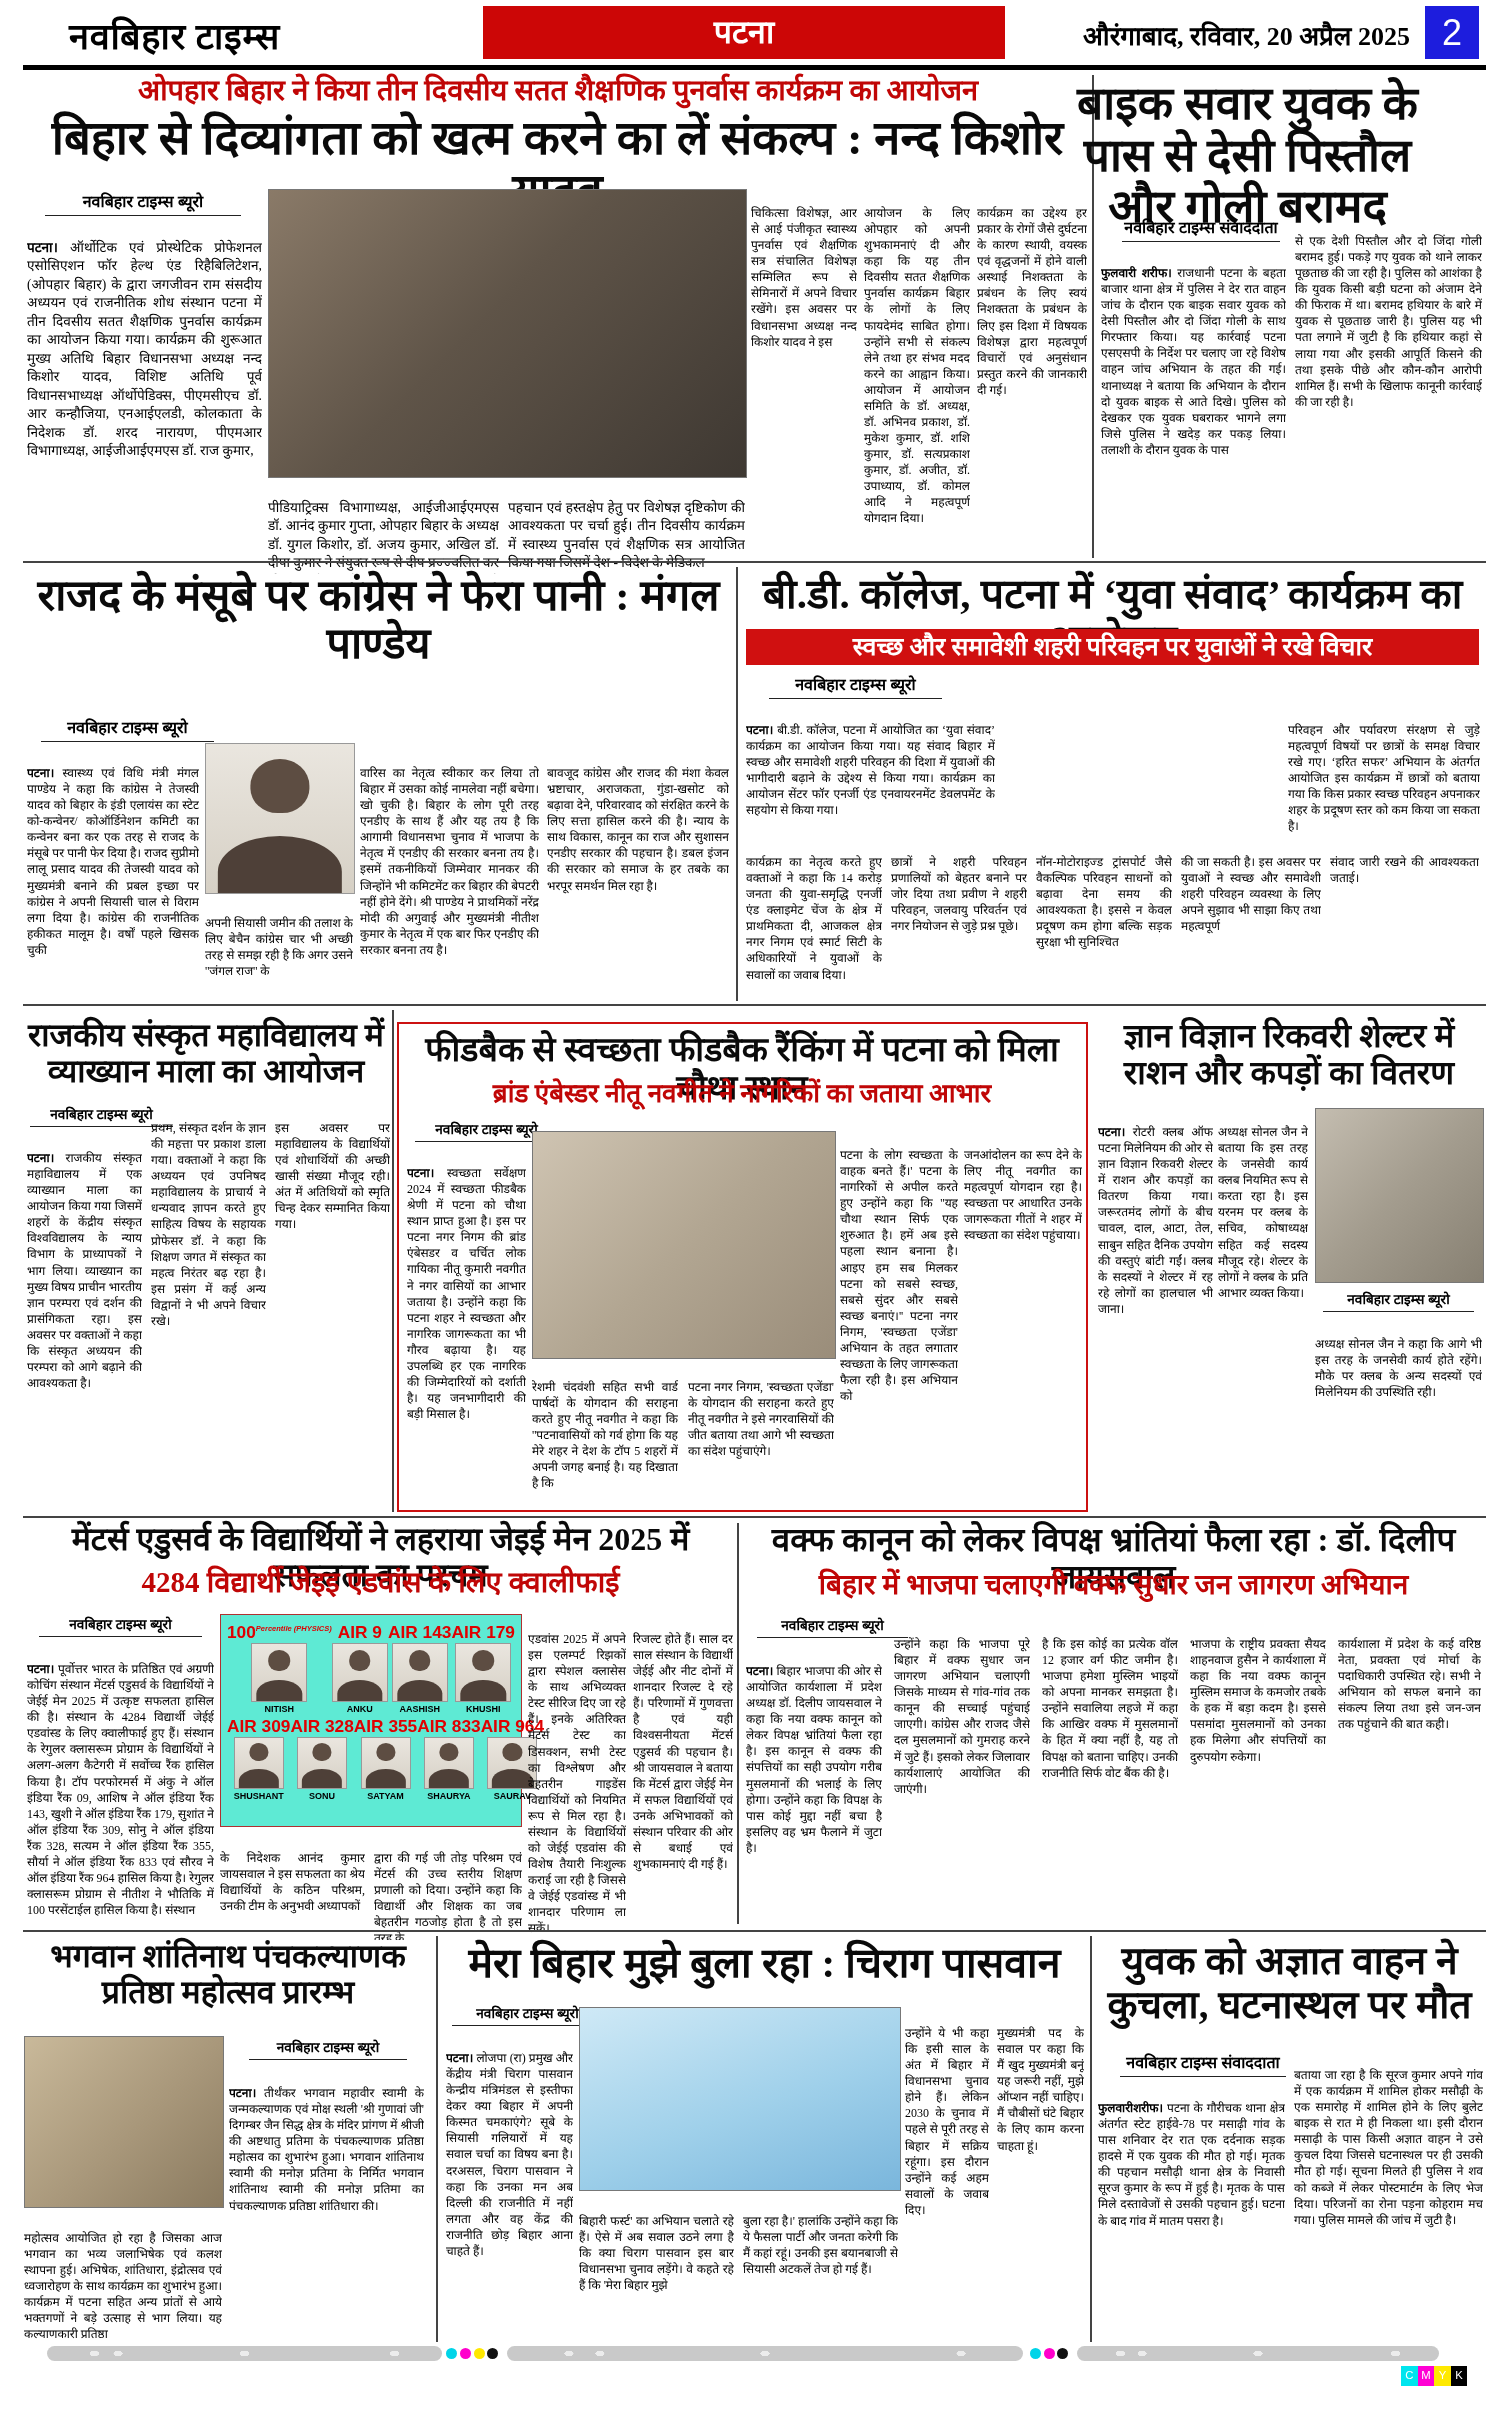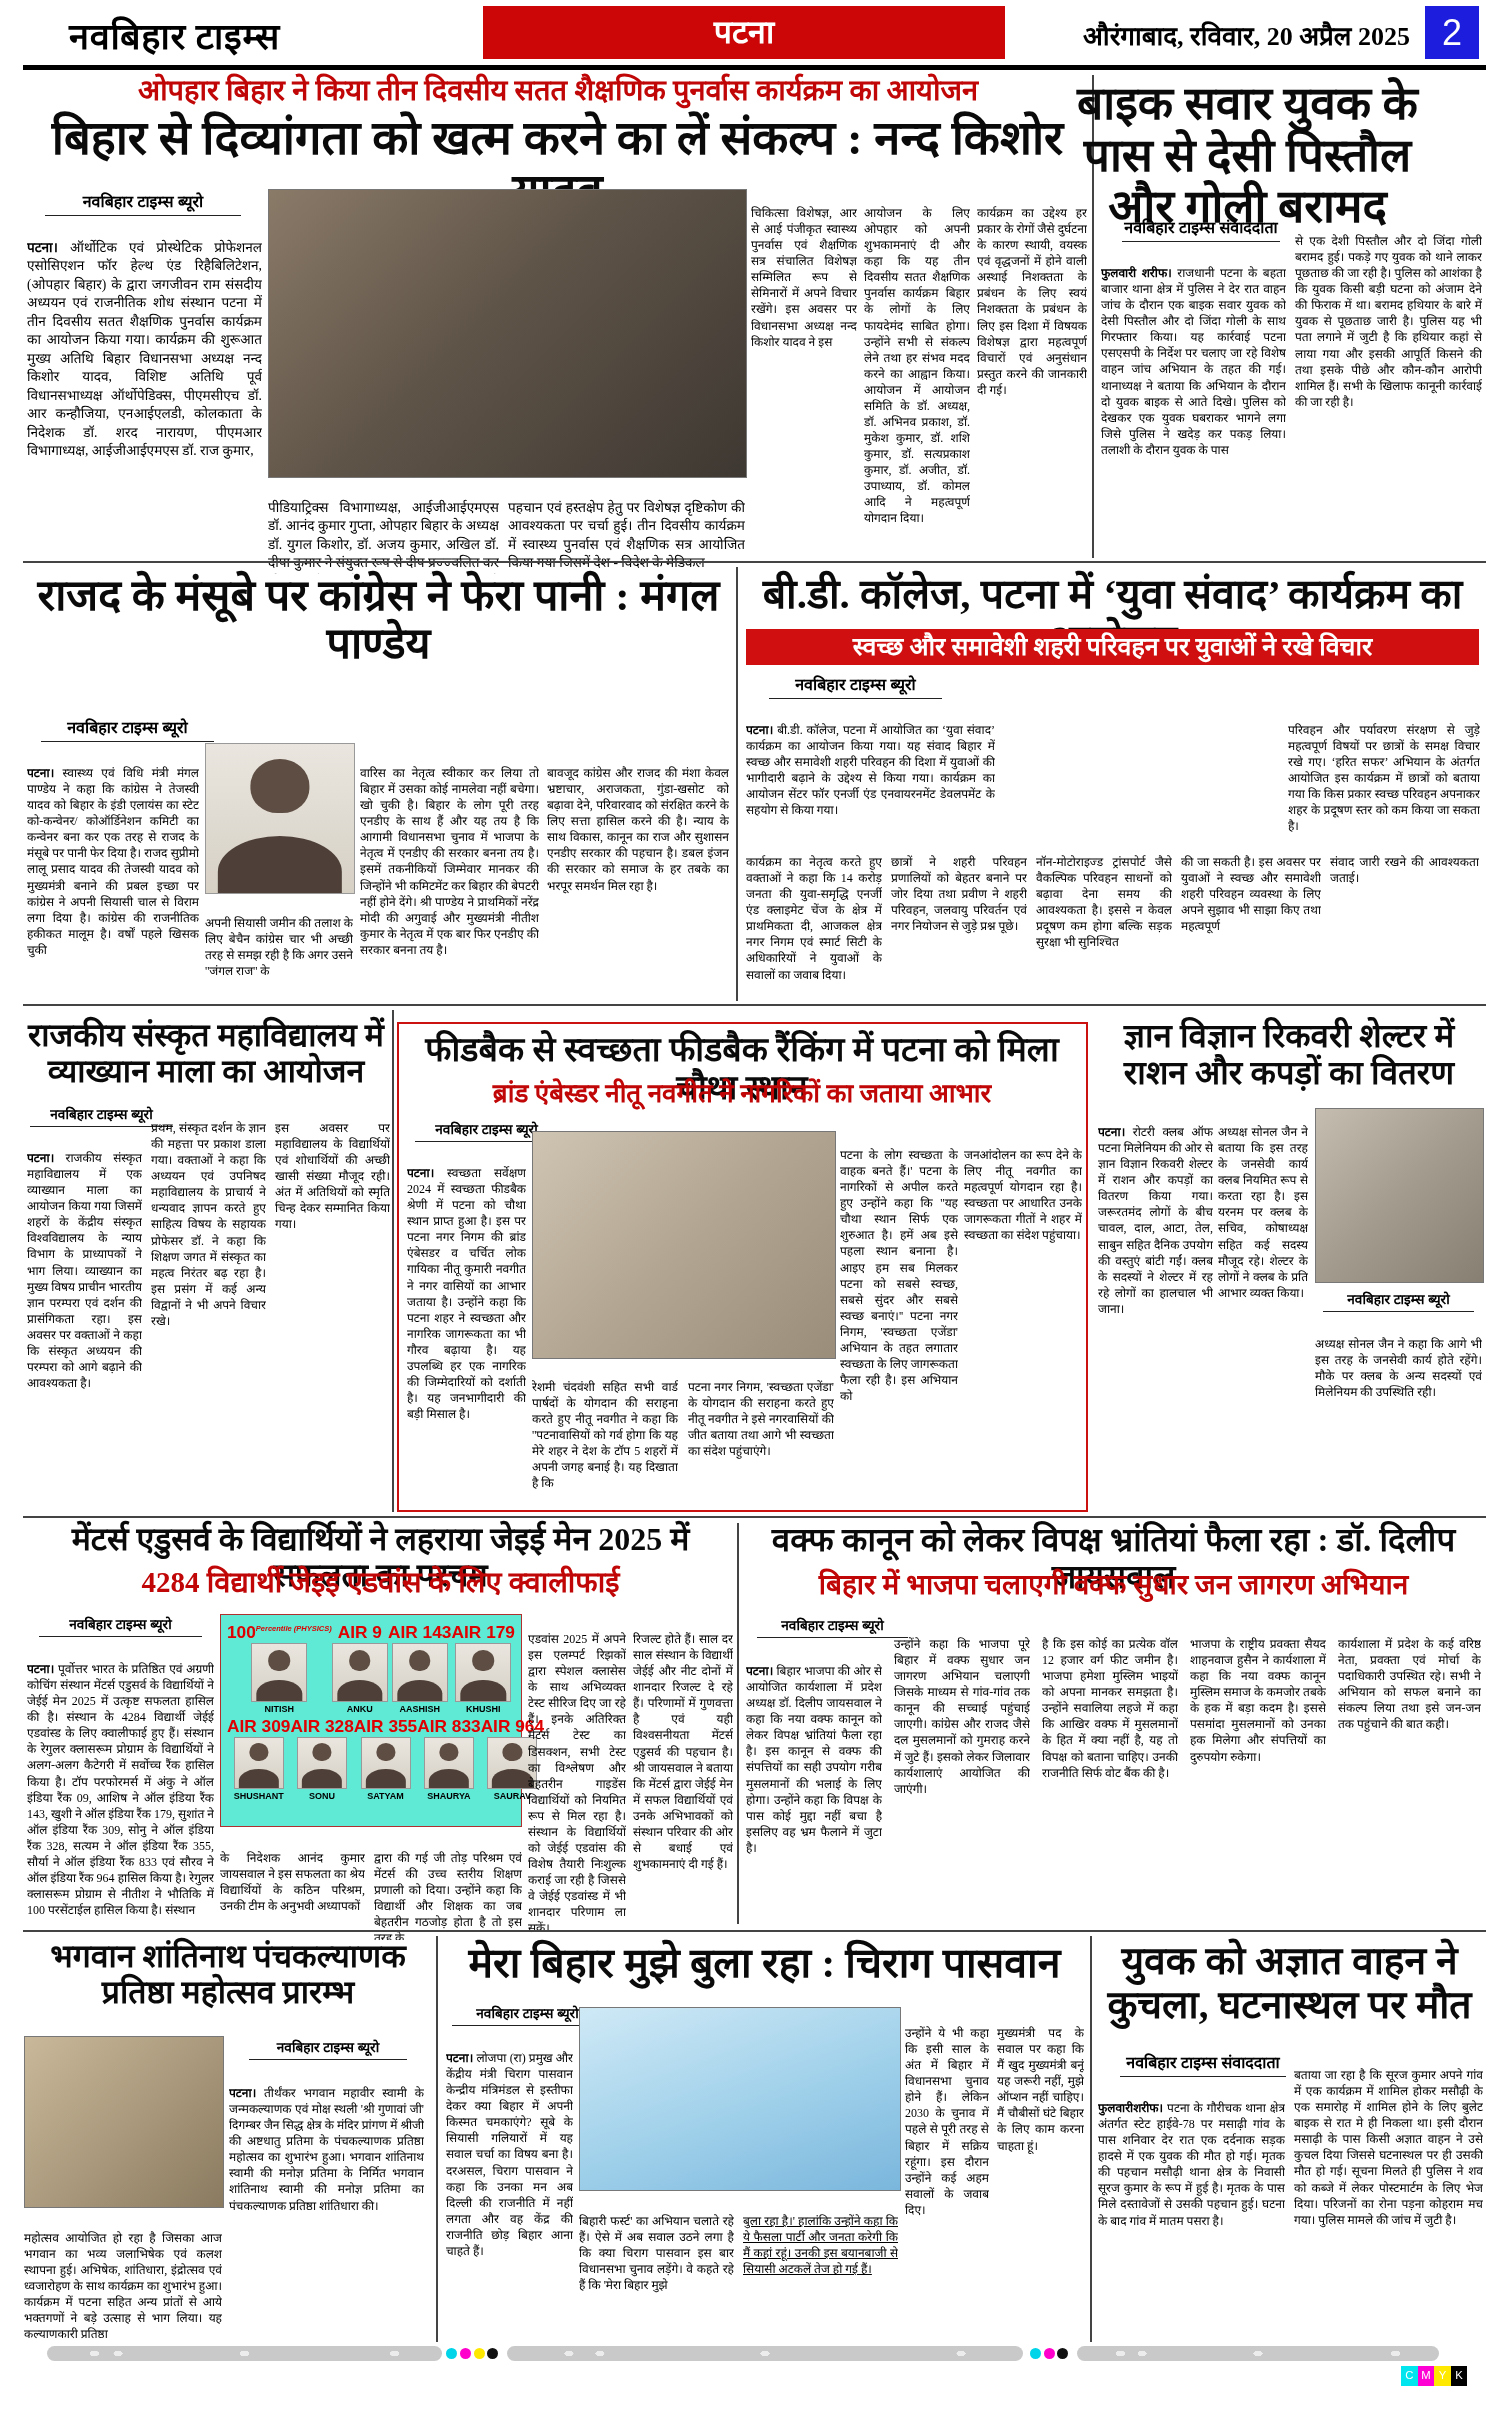--- a/index.html
+++ b/index.html
@@ -242,21 +242,21 @@
   <div class="col small" style="left:24px;top:2214px;width:198px;height:125px;">महोत्सव आयोजित हो रहा है जिसका आज भगवान का भव्य जलाभिषेक एवं कलश स्थापना हुई। अभिषेक, शांतिधारा, इंद्रोत्सव एवं ध्वजारोहण के साथ कार्यक्रम का शुभारंभ हुआ। कार्यक्रम में पटना सहित अन्य प्रांतों से आये भक्तगणों ने बड़े उत्साह से भाग लिया। यह कल्याणकारी प्रतिष्ठा</div>
 
   <div class="vrule" style="left:436px;top:1936px;height:406px;"></div>
   <div class="headline" style="left:445px;top:1941px;width:639px;font-size:41px;">मेरा बिहार मुझे बुला रहा : चिराग पासवान</div>
   <div class="byline" style="left:452px;top:2003px;width:151px;font-size:13.6px;">नवबिहार टाइम्स ब्यूरो</div>
   <div class="col small" style="left:446px;top:2034px;width:127px;height:305px;">
     <b>पटना।</b> <span>लोजपा (रा) प्रमुख और केंद्रीय मंत्री चिराग पासवान केन्द्रीय मंत्रिमंडल से इस्तीफा देकर क्या बिहार में अपनी किस्मत चमकाएंगे? सूबे के सियासी गलियारों में यह सवाल चर्चा का विषय बना है। दरअसल, चिराग पासवान ने कहा कि उनका मन अब दिल्ली की राजनीति में नहीं लगता और वह केंद्र की राजनीति छोड़ बिहार आना चाहते हैं।</span>
   </div>
   <div class="photo photo-chirag" style="left:579px;top:2007px;width:320px;height:182px;"></div>
   <div class="col small" style="left:579px;top:2197px;width:155px;height:142px;">बिहारी फर्स्ट' का अभियान चलाते रहे हैं। ऐसे में अब सवाल उठने लगा है कि क्या चिराग पासवान इस बार विधानसभा चुनाव लड़ेंगे। वे कहते रहे हैं कि 'मेरा बिहार मुझे</div>
-  <div class="col small" style="left:743px;top:2197px;width:155px;height:142px;text-decoration:underline;">बुला रहा है।' हालांकि उन्होंने कहा कि ये फैसला पार्टी और जनता करेगी कि मैं कहां रहूं। उनकी इस बयानबाजी से सियासी अटकलें तेज हो गई हैं।</div>
+  <div class="col small" style="left:743px;top:2197px;width:155px;height:142px;">बुला रहा है।' हालांकि उन्होंने कहा कि ये फैसला पार्टी और जनता करेगी कि मैं कहां रहूं। उनकी इस बयानबाजी से सियासी अटकलें तेज हो गई हैं।</div>
   <div class="col small" style="left:905px;top:2009px;width:84px;height:330px;">उन्होंने ये भी कहा कि इसी साल के अंत में बिहार में विधानसभा चुनाव होने हैं। लेकिन 2030 के चुनाव में पहले से पूरी तरह से बिहार में सक्रिय रहूंगा। इस दौरान उन्होंने कई अहम सवालों के जवाब दिए।</div>
   <div class="col small" style="left:997px;top:2009px;width:87px;height:330px;">मुख्यमंत्री पद के सवाल पर कहा कि मैं खुद मुख्यमंत्री बनूं यह जरूरी नहीं, मुझे ऑप्शन नहीं चाहिए। मैं चौबीसों घंटे बिहार के लिए काम करना चाहता हूं।</div>
 
   <div class="vrule" style="left:1090px;top:1936px;height:406px;"></div>
   <div class="headline" style="left:1095px;top:1939px;width:389px;font-size:39px;">युवक को अज्ञात वाहन ने कुचला, घटनास्थल पर मौत</div>
   <div class="byline" style="left:1120px;top:2051px;width:166px;">नवबिहार टाइम्स संवाददाता</div>
   <div class="col small" style="left:1098px;top:2084px;width:187px;height:255px;">
     <b>फुलवारीशरीफ।</b> <span>पटना के गौरीचक थाना क्षेत्र अंतर्गत स्टेट हाईवे-78 पर मसाढ़ी गांव के पास शनिवार देर रात एक दर्दनाक सड़क हादसे में एक युवक की मौत हो गई। मृतक की पहचान मसौढ़ी थाना क्षेत्र के निवासी सूरज कुमार के रूप में हुई है। मृतक के पास मिले दस्तावेजों से उसकी पहचान हुई। घटना के बाद गांव में मातम पसरा है।</span>
   </div>
   <div class="col small" style="left:1294px;top:2051px;width:189px;height:288px;">बताया जा रहा है कि सूरज कुमार अपने गांव में एक कार्यक्रम में शामिल होकर मसौढ़ी के एक समारोह में शामिल होने के लिए बुलेट बाइक से रात मे ही निकला था। इसी दौरान मसाढ़ी के पास किसी अज्ञात वाहन ने उसे कुचल दिया जिससे घटनास्थल पर ही उसकी मौत हो गई। सूचना मिलते ही पुलिस ने शव को कब्जे में लेकर पोस्टमार्टम के लिए भेज दिया। परिजनों का रोना पड़ना कोहराम मच गया। पुलिस मामले की जांच में जुटी है।</div>

